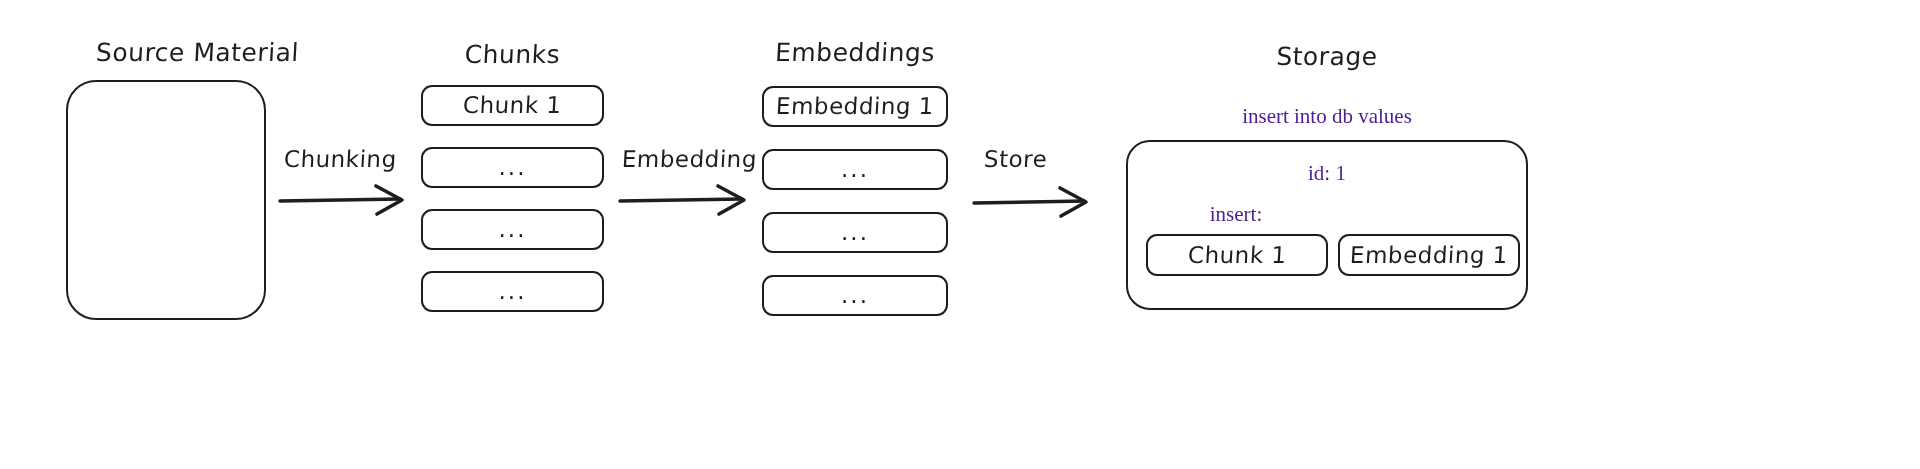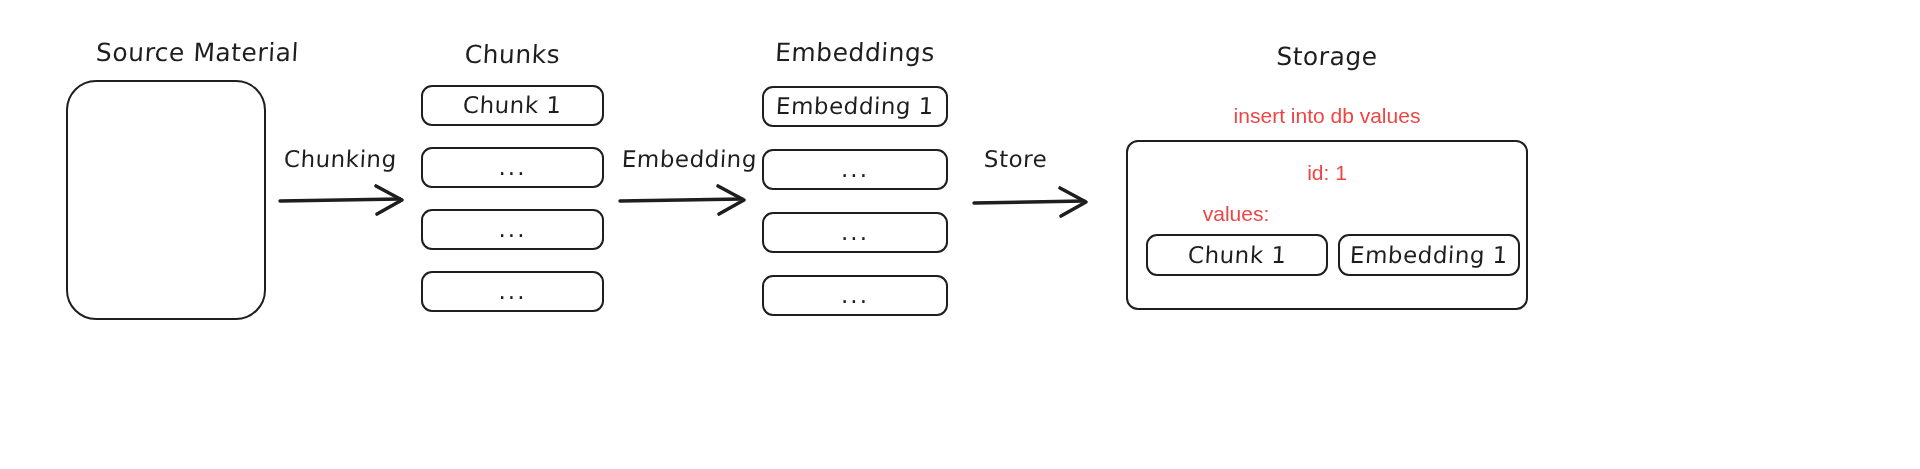--- a/index.html
+++ b/index.html
@@ -21,22 +21,22 @@
   }
 
   
   .hand {
     font-family: "DejaVu Sans", sans-serif;
     color: #1e1e1e;
     letter-spacing: 0.5px;
     white-space: nowrap;
   }
   .mono {
-    font-family: Liberation Sans, sans-serif;
-    color: #ef4444;
+    font-family: Liberation Serif, serif;
+    color: #4c1d95;
     white-space: nowrap;
   }
 
   .abs { position: absolute; }
 
   
   .col-header {
     font-size: 25px;
     text-align: center;
     transform: skewX(-3deg);
@@ -146,25 +146,25 @@
     <svg width="130" height="70" viewBox="0 0 130 70">
       <path d="M2 48 L112 46" stroke="#1e1e1e" stroke-width="3.4" fill="none" stroke-linecap="round"></path>
       <path d="M88 33 L114 47 L89 61" stroke="#1e1e1e" stroke-width="3.6" fill="none" stroke-linecap="round" stroke-linejoin="round"></path>
     </svg>
   </div>
 
   <div class="abs col-header hand" style="left:1125px; top:42px; width:404px;">Storage</div>
 
   <div class="abs mono store-caption" style="left:1125px; top:104px; width:404px; text-align:center;">insert into db values</div>
 
-  <div class="sketch-box big-radius" style="left:1126px; top:140px; width:402px; height:170px; display:block; border-radius:12px;">
+  <div class="sketch-box big-radius" style="left:1126px; top:140px; width:402px; height:170px; display:block; border-radius:24px;">
 
     <div class="mono store-field" style="position:absolute; left:0; top:19px; width:100%; text-align:center;">id: 1</div>
 
-    <div class="mono store-field" style="position:absolute; left:18px; top:60px; width:180px; text-align:center;">values:</div>
+    <div class="mono store-field" style="position:absolute; left:18px; top:60px; width:180px; text-align:center;">insert:</div>
 
 
     <div class="sketch-box" style="left:18px; top:92px; width:182px; height:42px;">
       <span class="hand label">Chunk 1</span>
     </div>
 
     <div class="sketch-box" style="left:210px; top:92px; width:182px; height:42px;">
       <span class="hand label">Embedding 1</span>
     </div>
   </div>

